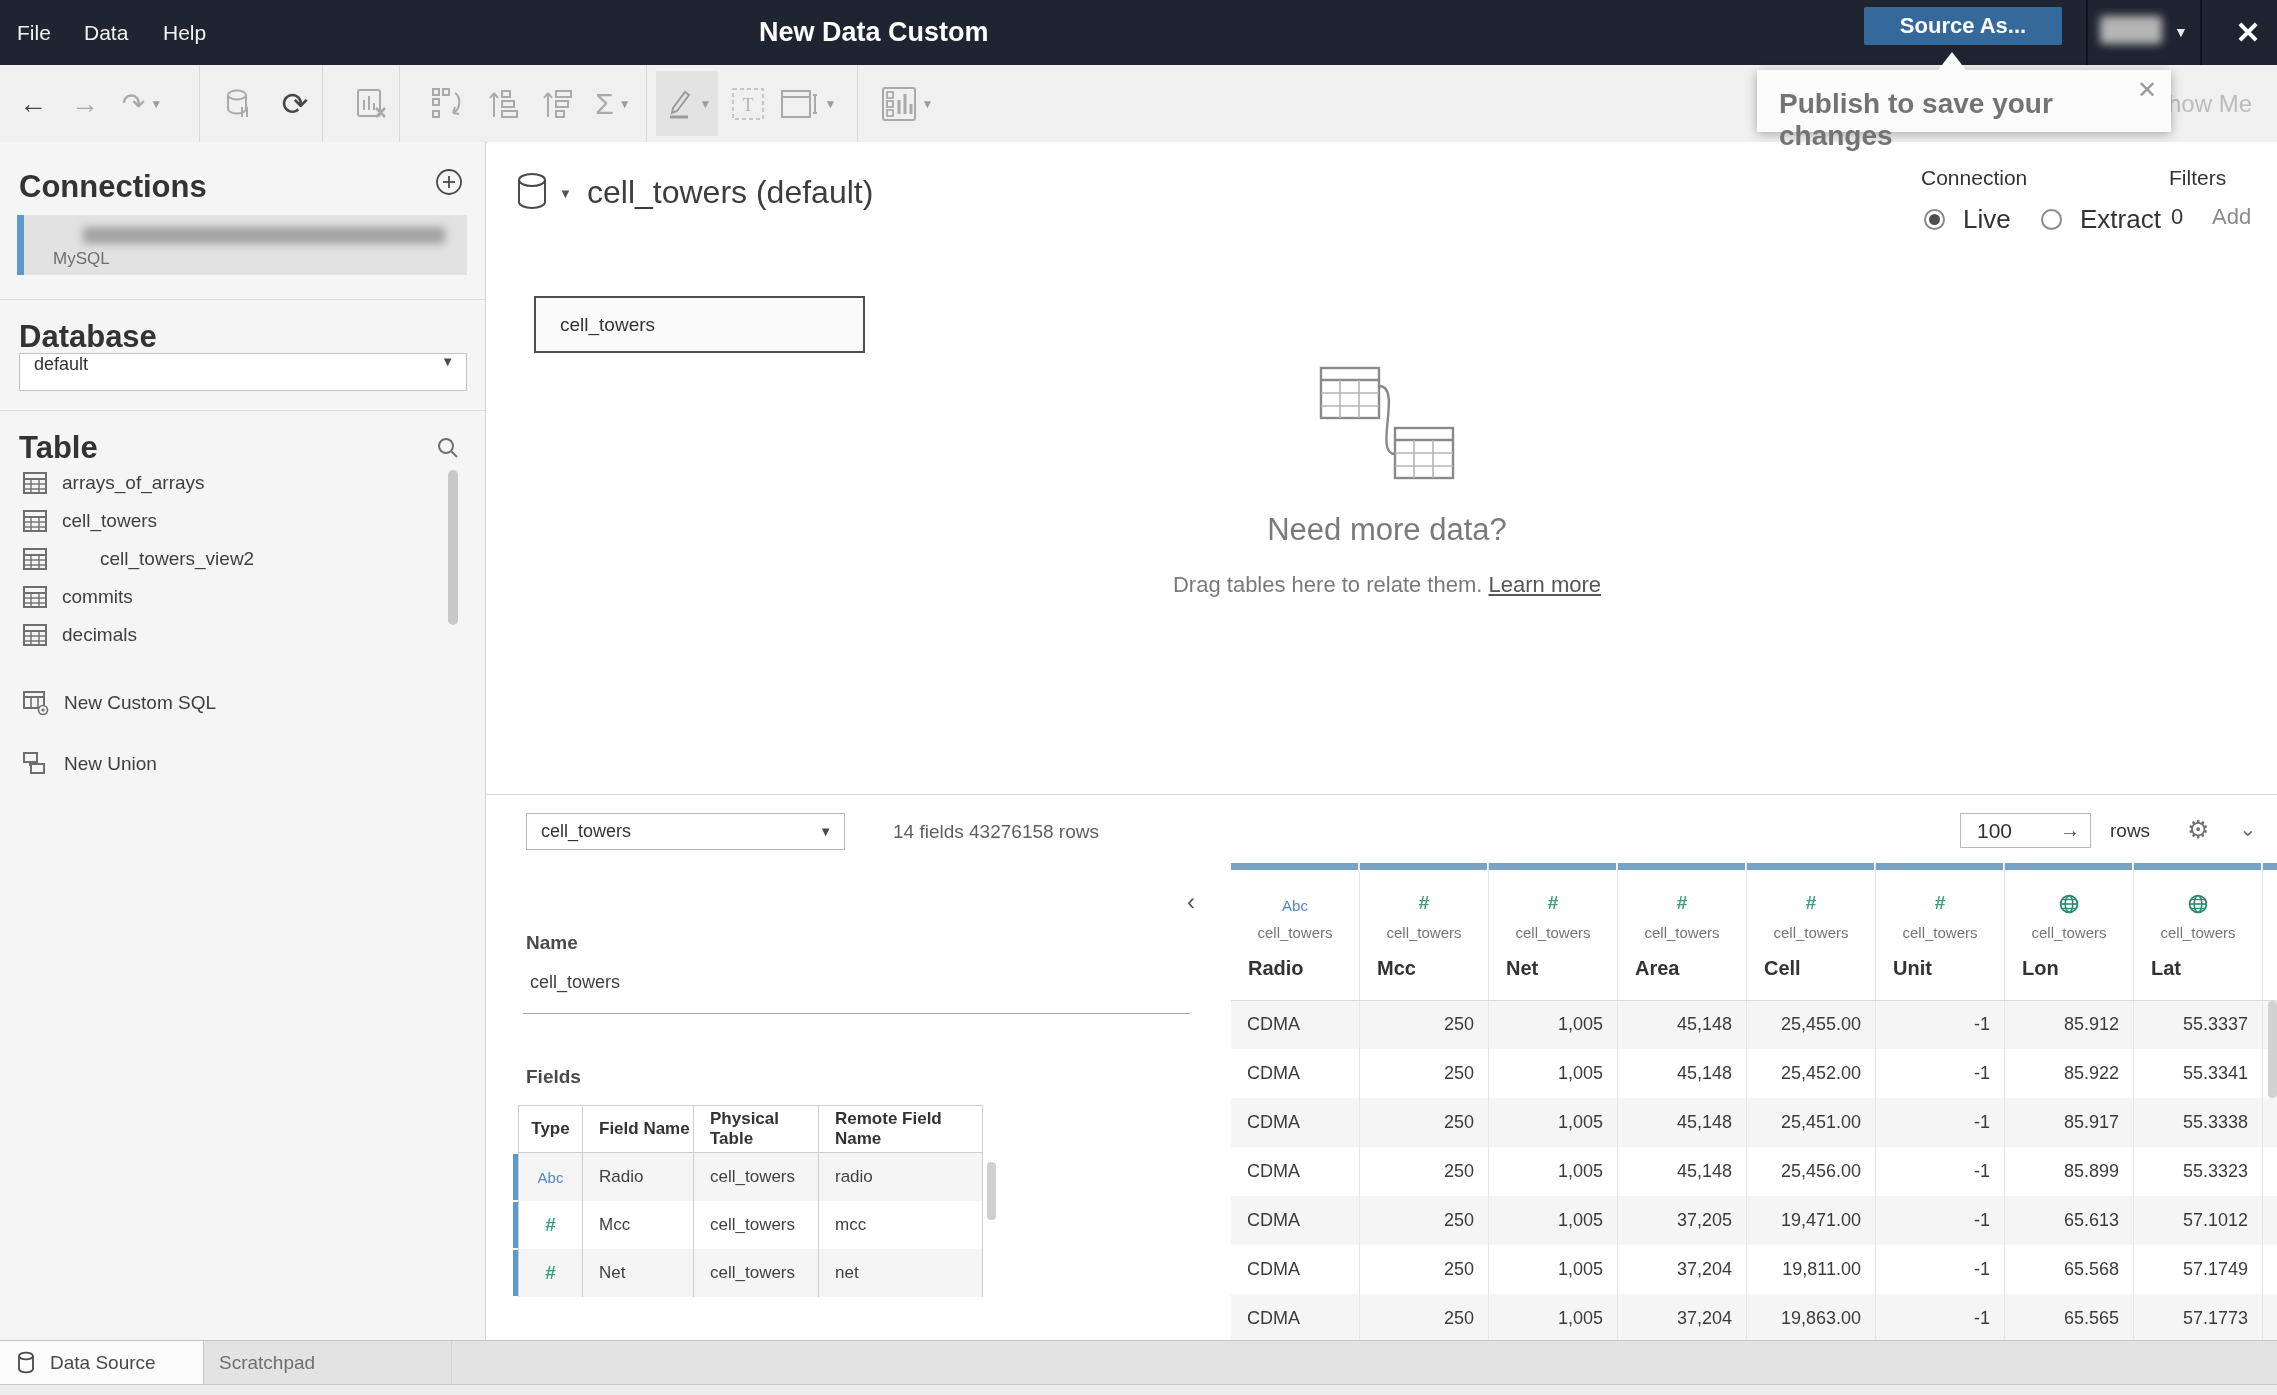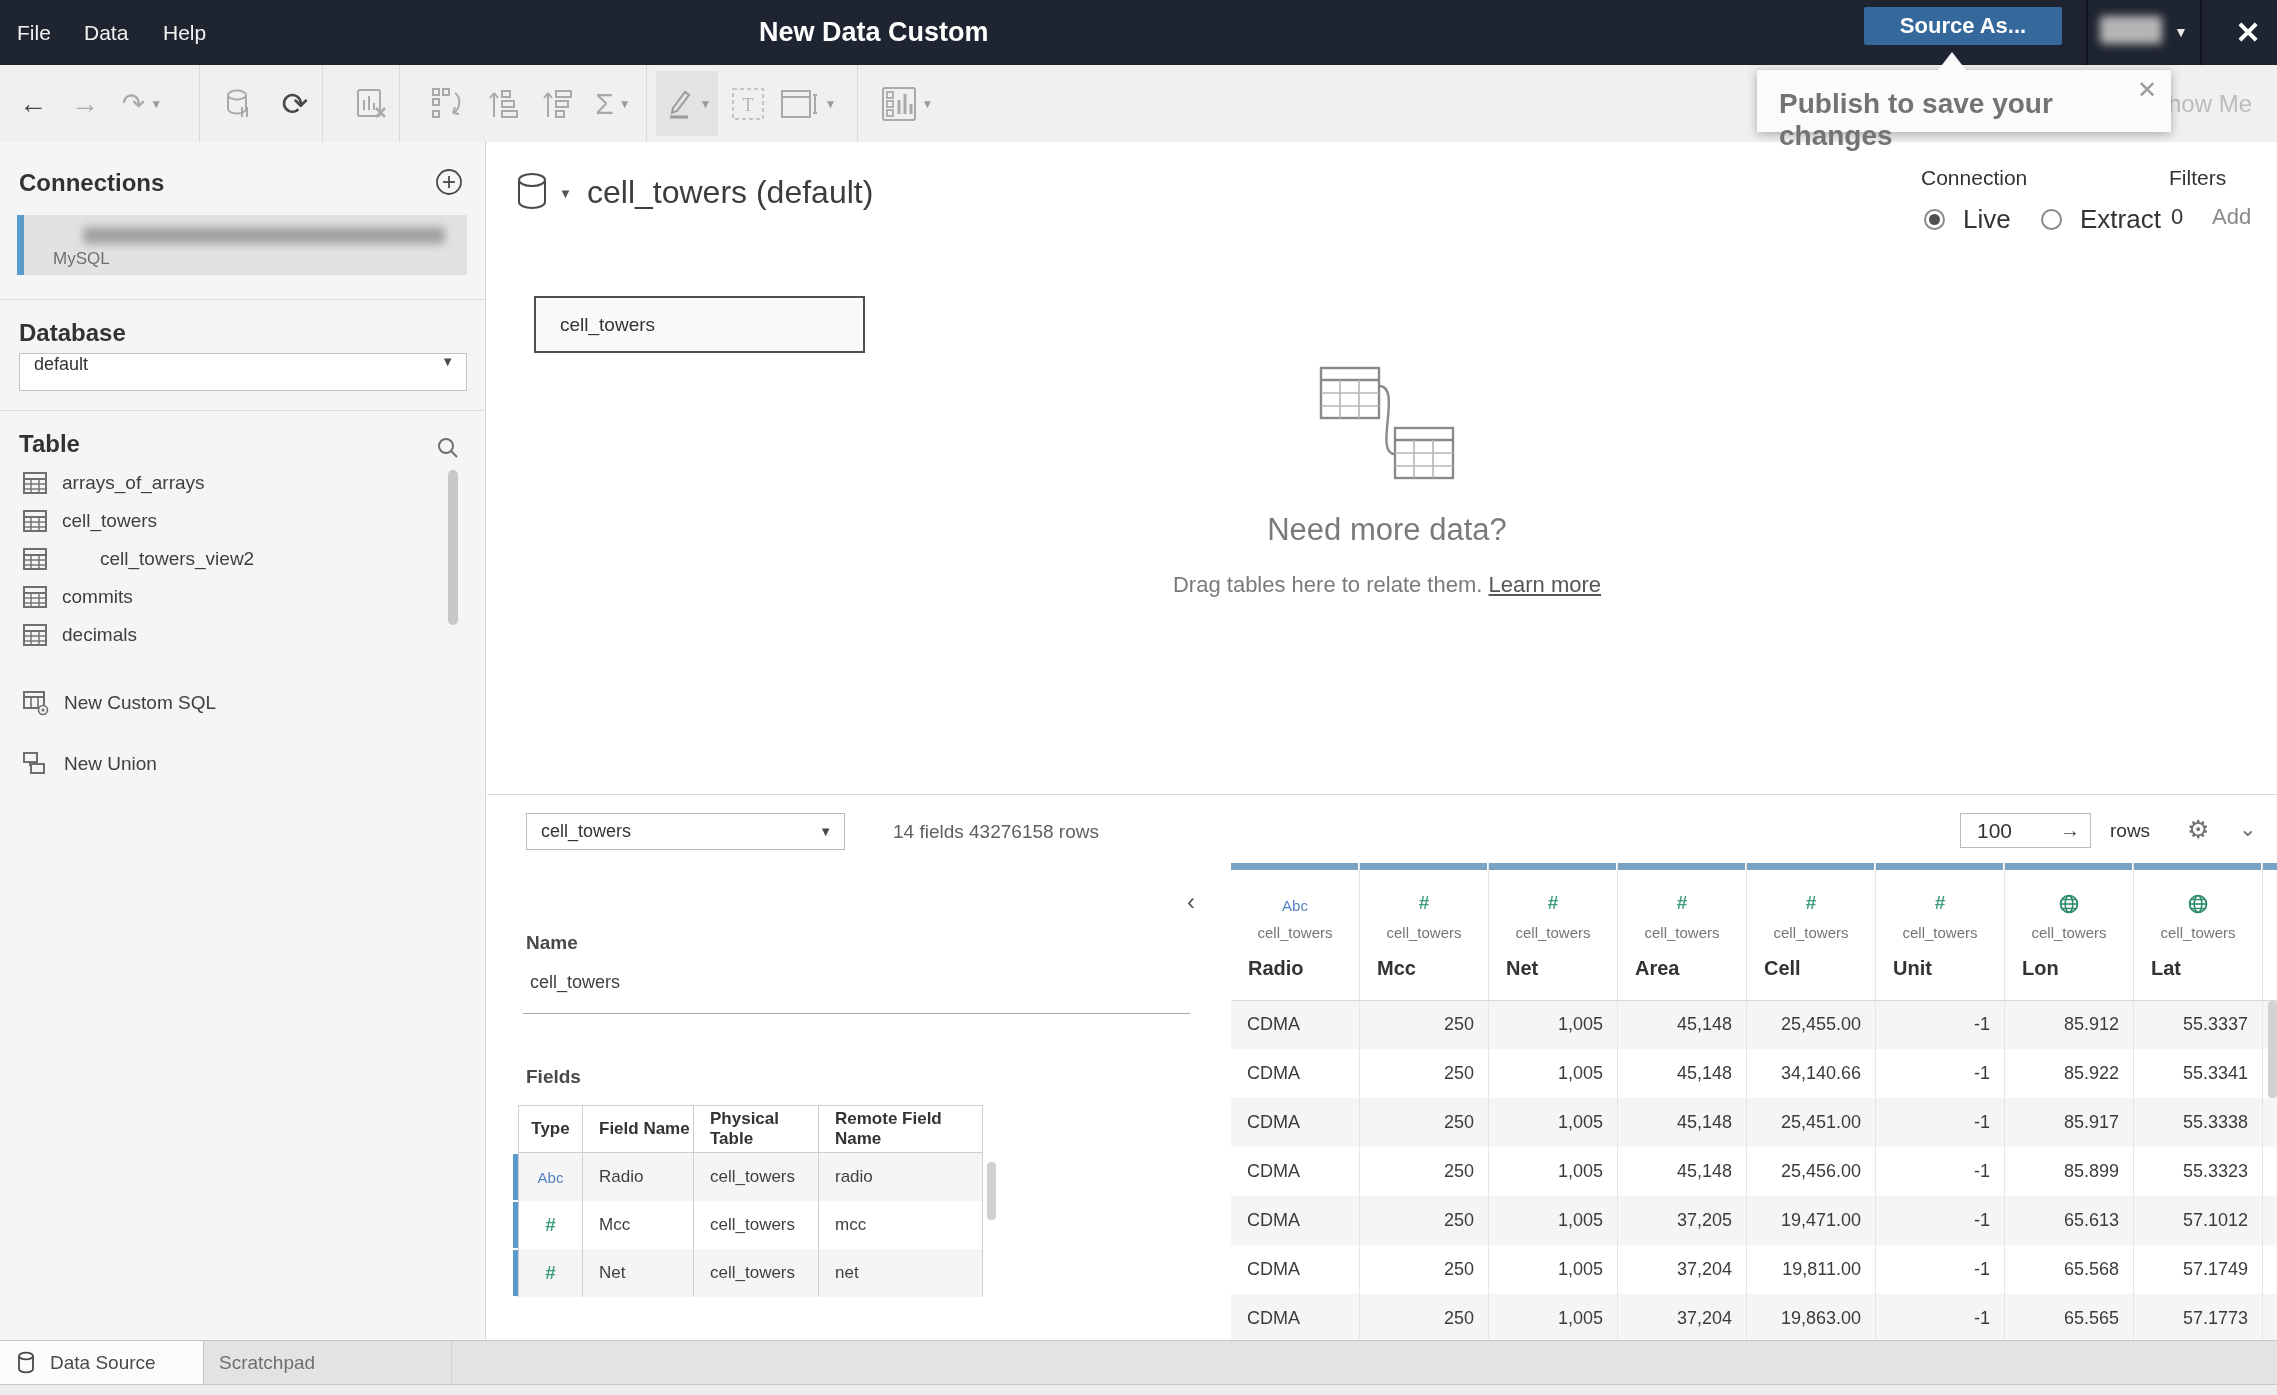--- a/index.html
+++ b/index.html
@@ -35,21 +35,21 @@
   .tooltip{position:absolute;left:1757px;top:70px;width:414px;height:62px;background:#fbfbfb;
            box-shadow:0 2px 10px rgba(0,0,0,.3);z-index:50;}
   .tooltip-arrow{position:absolute;left:1938px;top:52px;width:0;height:0;z-index:51;
                  border-left:14px solid transparent;border-right:14px solid transparent;
                  border-bottom:18px solid #fbfbfb;}
   .tooltip-text{position:absolute;left:22px;top:18px;font-size:28px;font-weight:bold;color:#737373;}
   .tooltip-close{position:absolute;right:14px;top:6px;color:#9b9b9b;font-size:24px;cursor:pointer;}
   
   .sidebar{position:absolute;left:0;top:142px;width:486px;height:1198px;background:#f5f5f5;
            border-right:1px solid #d5d5d5;box-sizing:border-box;}
-  .sb-h{position:absolute;left:19px;font-size:24px;font-weight:bold;color:#333;}
+  .sb-h{position:absolute;left:19px;font-size:31px;font-weight:bold;color:#333;}
   .conn-item{position:absolute;left:17px;top:73px;width:450px;height:60px;background:#e2e2e2;}
   .conn-accent{position:absolute;left:0;top:0;width:7px;height:60px;background:#5b9bcb;}
   .conn-blur{position:absolute;left:66px;top:12px;width:362px;height:17px;background:#a2a2a2;
              border-radius:3px;filter:blur(4px);}
   .conn-sub{position:absolute;left:36px;top:34px;font-size:17px;color:#6f6f6f;}
   .sb-div{position:absolute;left:0;width:485px;height:1px;background:#ddd;}
   .sb-select{position:absolute;left:19px;top:211px;width:448px;height:38px;background:#fff;
              border:1px solid #c3c3c3;box-sizing:border-box;display:flex;align-items:flex-start;
              font-size:18px;color:#333;padding-left:14px;cursor:pointer;}
   .sb-select .sel-caret{position:absolute;right:12px;font-size:13px;color:#4a4a4a;}
@@ -574,21 +574,21 @@
           <div class="gcell num">-1</div>
           <div class="gcell num">85.912</div>
           <div class="gcell num">55.3337</div>
           <div class="gcell"></div>
         </div>
         <div class="grow">
           <div class="gcell str">CDMA</div>
           <div class="gcell num">250</div>
           <div class="gcell num">1,005</div>
           <div class="gcell num">45,148</div>
-          <div class="gcell num">34,140.66</div>
+          <div class="gcell num">25,452.00</div>
           <div class="gcell num">-1</div>
           <div class="gcell num">85.922</div>
           <div class="gcell num">55.3341</div>
           <div class="gcell"></div>
         </div>
         <div class="grow odd">
           <div class="gcell str">CDMA</div>
           <div class="gcell num">250</div>
           <div class="gcell num">1,005</div>
           <div class="gcell num">45,148</div>

